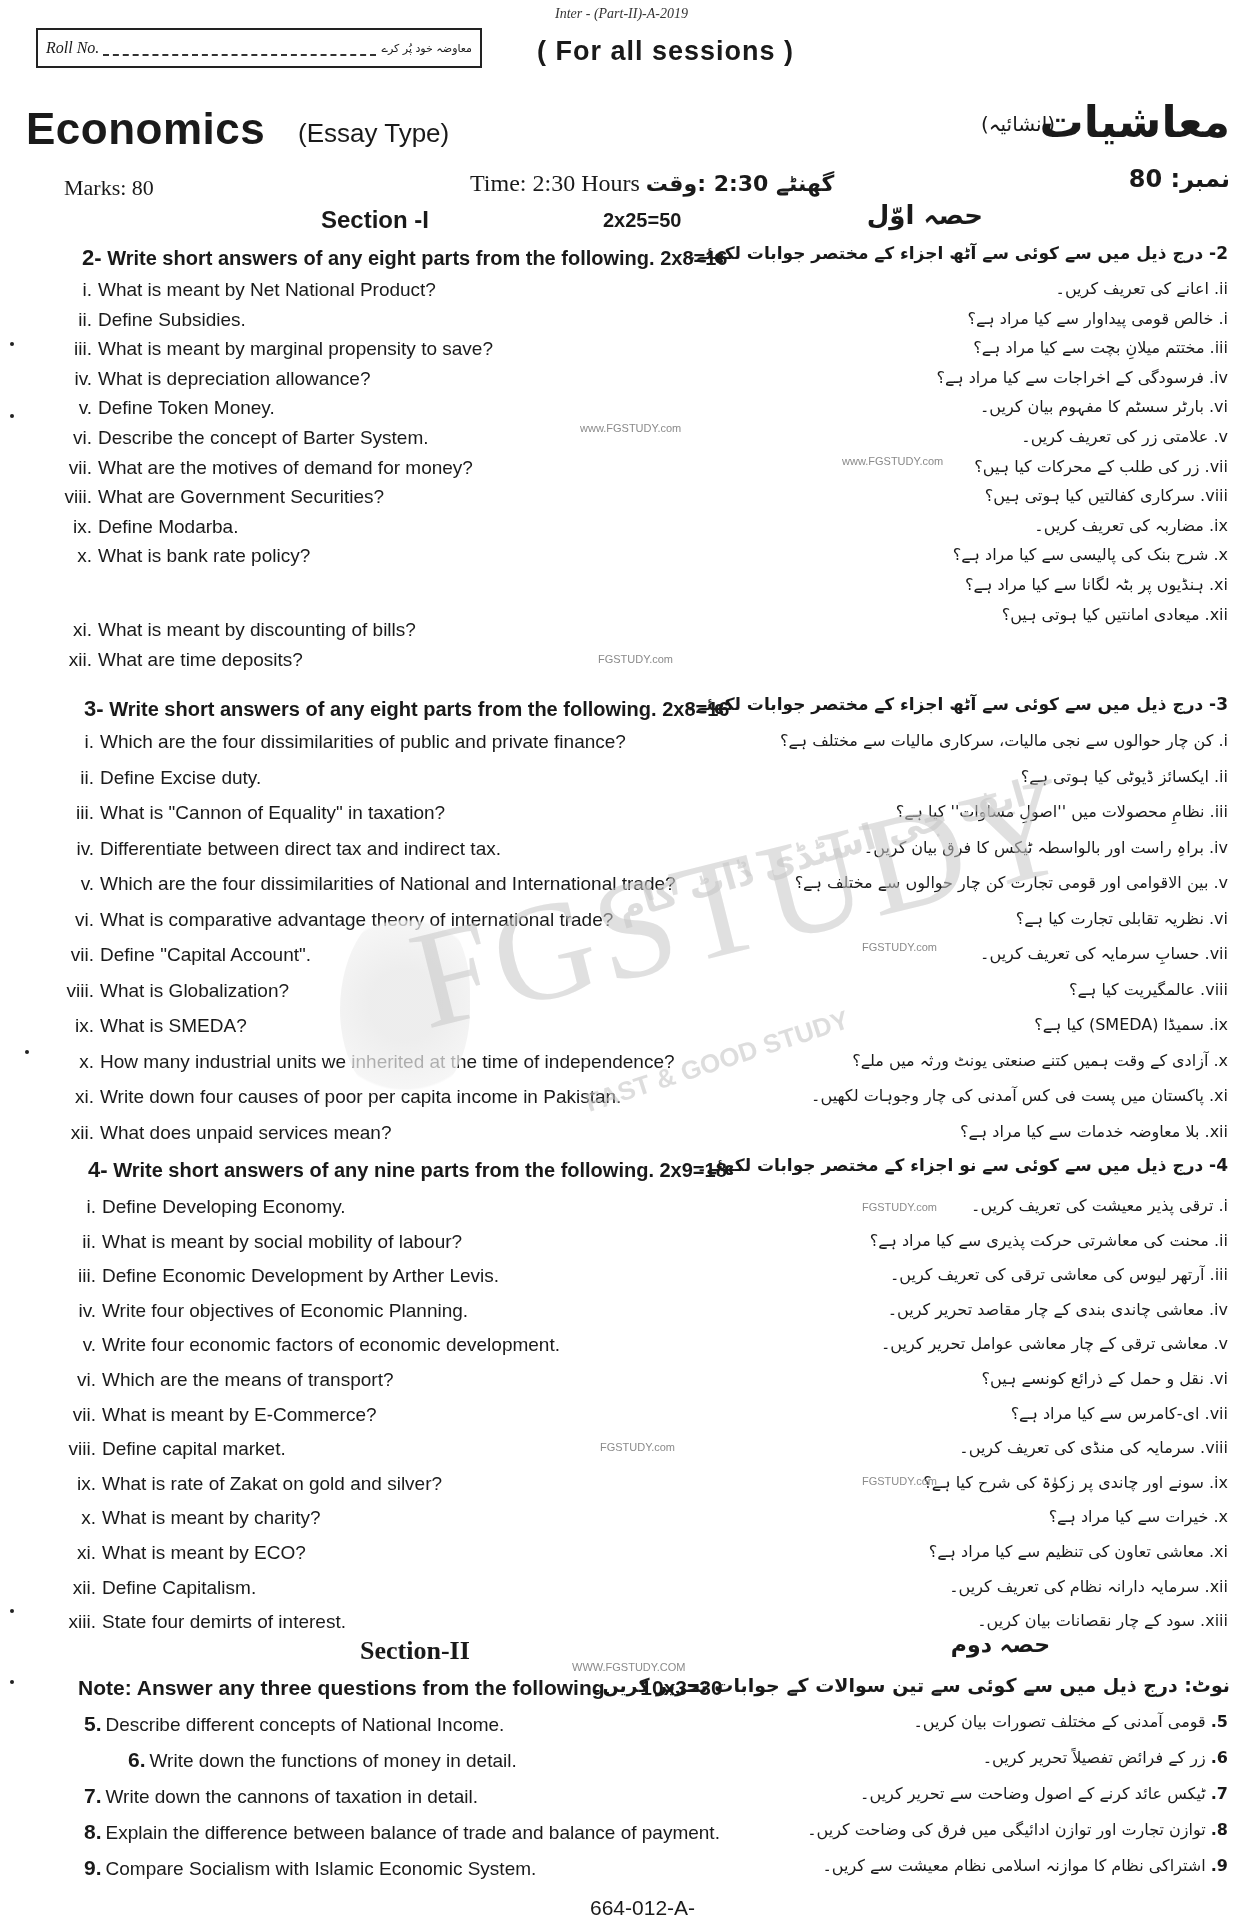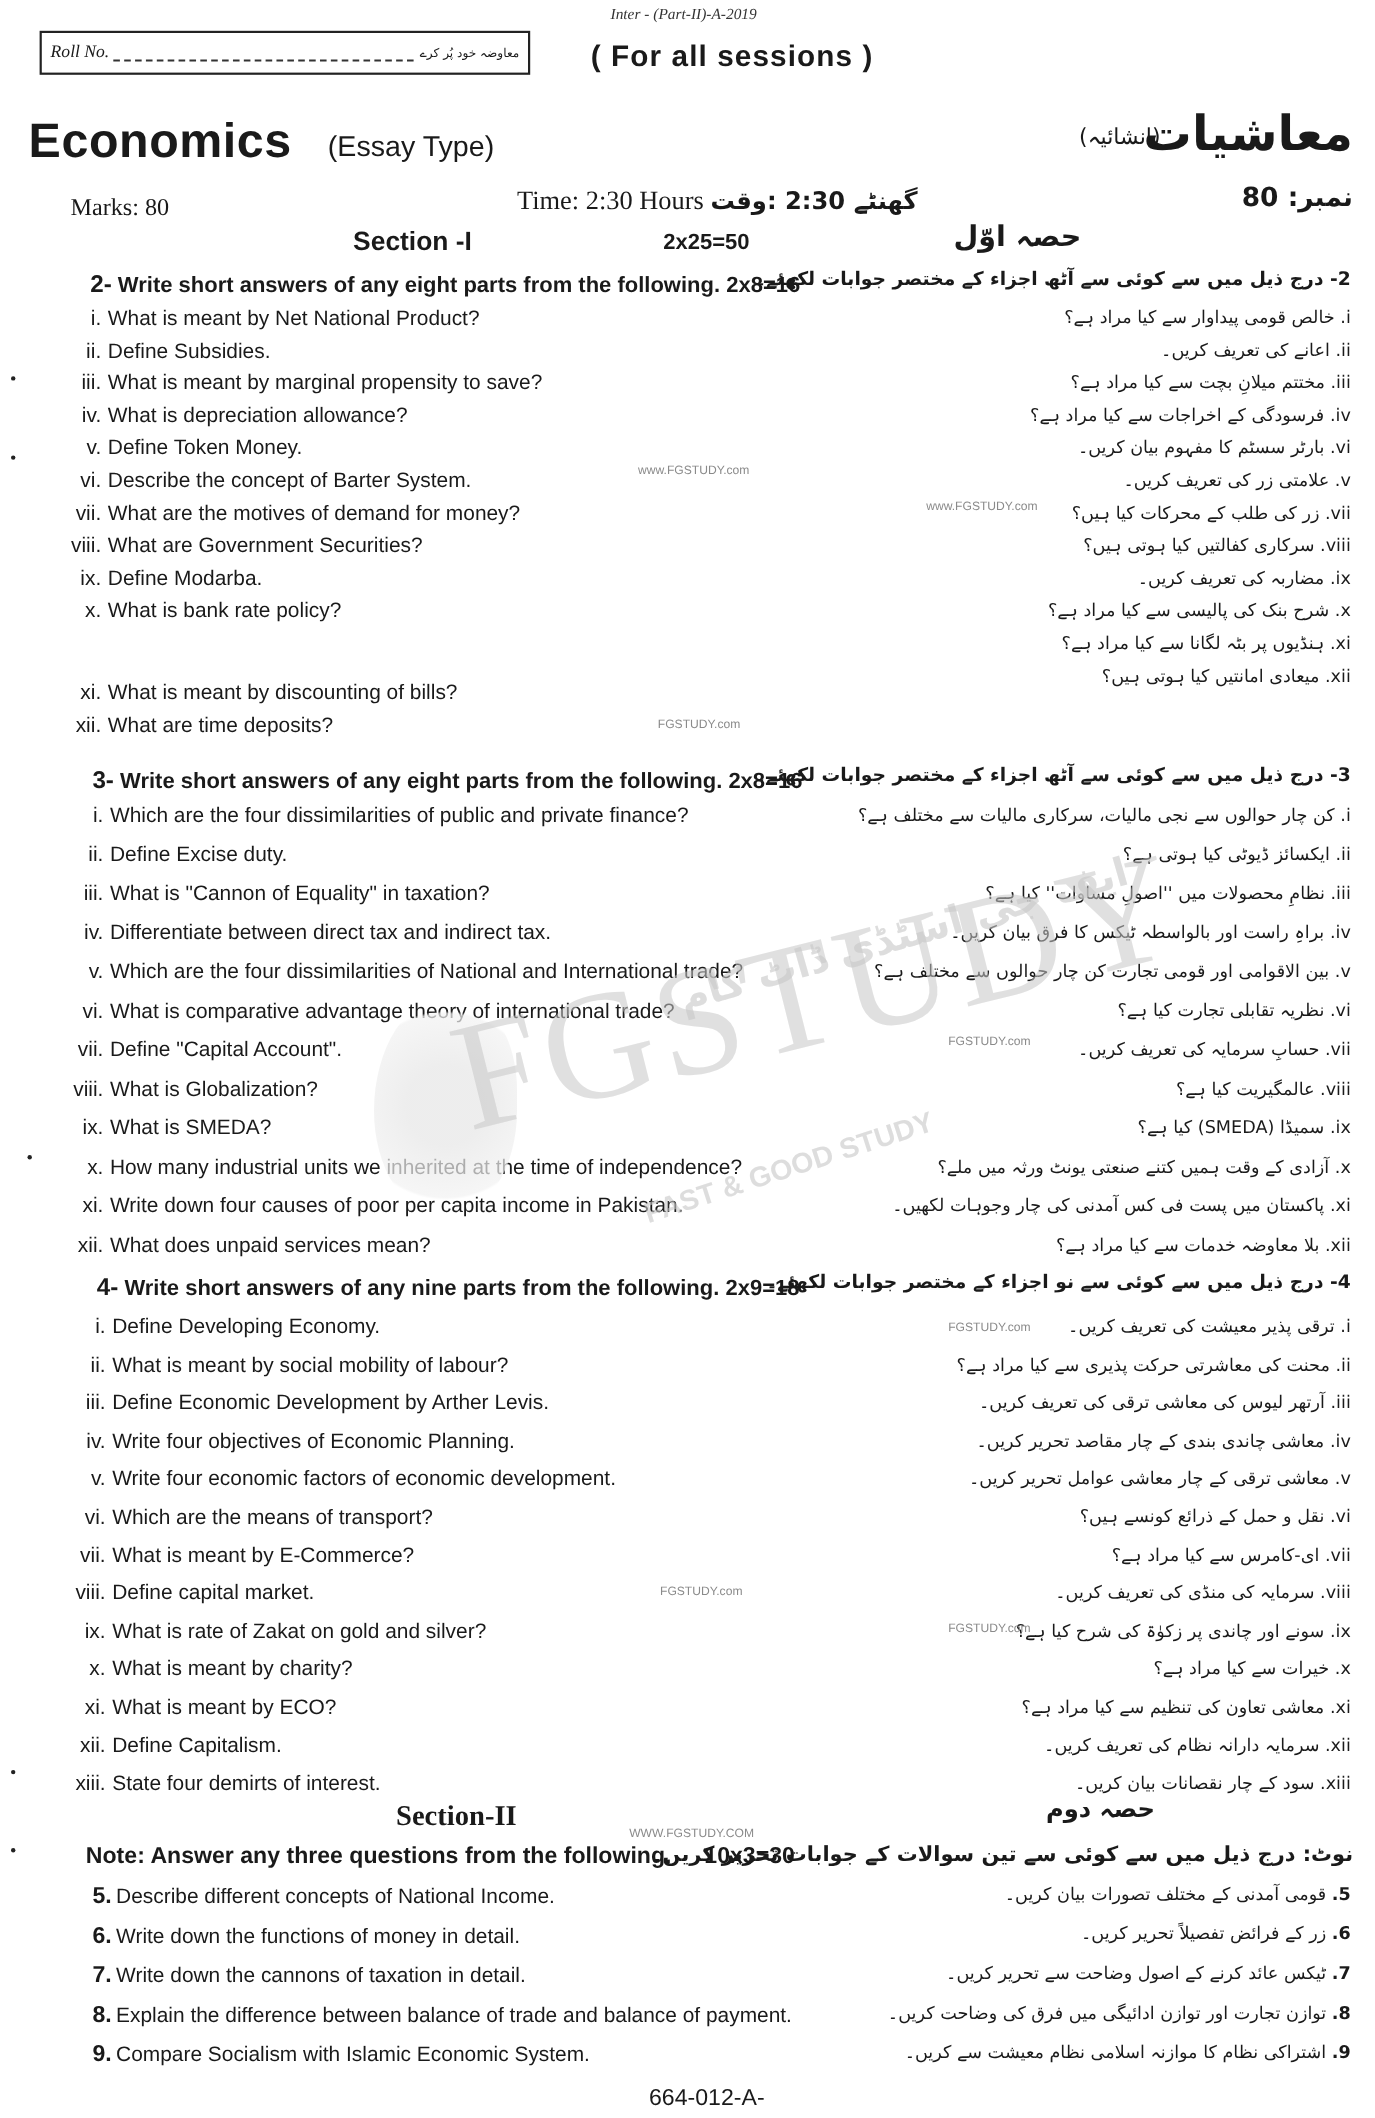--- a/index.html
+++ b/index.html
@@ -116,22 +116,22 @@
   <div class="item" style="height:29.6px;"><span class="rn">vi.</span><span>Describe the concept of Barter System.</span></div>
   <div class="item" style="height:29.6px;"><span class="rn">vii.</span><span>What are the motives of demand for money?</span></div>
   <div class="item" style="height:29.6px;"><span class="rn">viii.</span><span>What are Government Securities?</span></div>
   <div class="item" style="height:29.6px;"><span class="rn">ix.</span><span>Define Modarba.</span></div>
   <div class="item" style="height:29.6px;"><span class="rn">x.</span><span>What is bank rate policy?</span></div>
   <div class="item" style="height:29.6px;margin-top:44px;"><span class="rn">xi.</span><span>What is meant by discounting of bills?</span></div>
   <div class="item" style="height:29.6px;"><span class="rn">xii.</span><span>What are time deposits?</span></div>
 </div>
 
 <div class="abs urdu" style="right:22px; top:279px; width:420px;">
+  <div class="uitem" style="height:29.6px;"><span>ii.</span> <span>اعانے کی تعریف کریں۔</span></div>
   <div class="uitem" style="height:29.6px;"><span>i.</span> <span>خالص قومی پیداوار سے کیا مراد ہے؟</span></div>
-  <div class="uitem" style="height:29.6px;"><span>ii.</span> <span>اعانے کی تعریف کریں۔</span></div>
   <div class="uitem" style="height:29.6px;"><span>iii.</span> <span>مختتم میلانِ بچت سے کیا مراد ہے؟</span></div>
   <div class="uitem" style="height:29.6px;"><span>iv.</span> <span>فرسودگی کے اخراجات سے کیا مراد ہے؟</span></div>
   <div class="uitem" style="height:29.6px;"><span>vi.</span> <span>بارٹر سسٹم کا مفہوم بیان کریں۔</span></div>
   <div class="uitem" style="height:29.6px;"><span>v.</span> <span>علامتی زر کی تعریف کریں۔</span></div>
   <div class="uitem" style="height:29.6px;"><span>vii.</span> <span>زر کی طلب کے محرکات کیا ہیں؟</span></div>
   <div class="uitem" style="height:29.6px;"><span>viii.</span> <span>سرکاری کفالتیں کیا ہوتی ہیں؟</span></div>
   <div class="uitem" style="height:29.6px;"><span>ix.</span> <span>مضاربہ کی تعریف کریں۔</span></div>
   <div class="uitem" style="height:29.6px;"><span>x.</span> <span>شرح بنک کی پالیسی سے کیا مراد ہے؟</span></div>
   <div class="uitem" style="height:29.6px;"><span>xi.</span> <span>ہنڈیوں پر بٹہ لگانا سے کیا مراد ہے؟</span></div>
   <div class="uitem" style="height:29.6px;"><span>xii.</span> <span>میعادی امانتیں کیا ہوتی ہیں؟</span></div>
@@ -223,21 +223,21 @@
 <div class="abs sec2-urdu urdu">حصہ دوم</div>
 
 <div class="abs note">
   <span>Note:  Answer any three questions from the following.</span>
   <span style="margin-left:24px;">10x3=30</span>
 </div>
 <div class="abs note-urdu urdu">نوٹ: درج ذیل میں سے کوئی سے تین سوالات کے جوابات تحریر کریں۔</div>
 
 <div class="abs" style="left:84px; top:1712px;">
   <div class="long" style="height:36px;"><span class="ln">5.</span><span>Describe different concepts of National Income.</span></div>
-  <div class="long" style="height:36px;"><span class="ln">6.</span><span>Write down the functions of money in detail.</span></div>
+  <div class="long" style="height:36px;margin-left:44px;"><span class="ln">6.</span><span>Write down the functions of money in detail.</span></div>
   <div class="long" style="height:36px;"><span class="ln">7.</span><span>Write down the cannons of taxation in detail.</span></div>
   <div class="long" style="height:36px;"><span class="ln">8.</span><span>Explain the difference between balance of trade and balance of payment.</span></div>
   <div class="long" style="height:36px;"><span class="ln">9.</span><span>Compare Socialism with Islamic Economic System.</span></div>
 </div>
 
 <div class="abs urdu" style="right:22px; top:1712px; width:400px;">
   <div class="uitem" style="height:36px;"><b>5.</b> <span>قومی آمدنی کے مختلف تصورات بیان کریں۔</span></div>
   <div class="uitem" style="height:36px;"><b>6.</b> <span>زر کے فرائض تفصیلاً تحریر کریں۔</span></div>
   <div class="uitem" style="height:36px;"><b>7.</b> <span>ٹیکس عائد کرنے کے اصول وضاحت سے تحریر کریں۔</span></div>
   <div class="uitem" style="height:36px;"><b>8.</b> <span>توازن تجارت اور توازن ادائیگی میں فرق کی وضاحت کریں۔</span></div>

